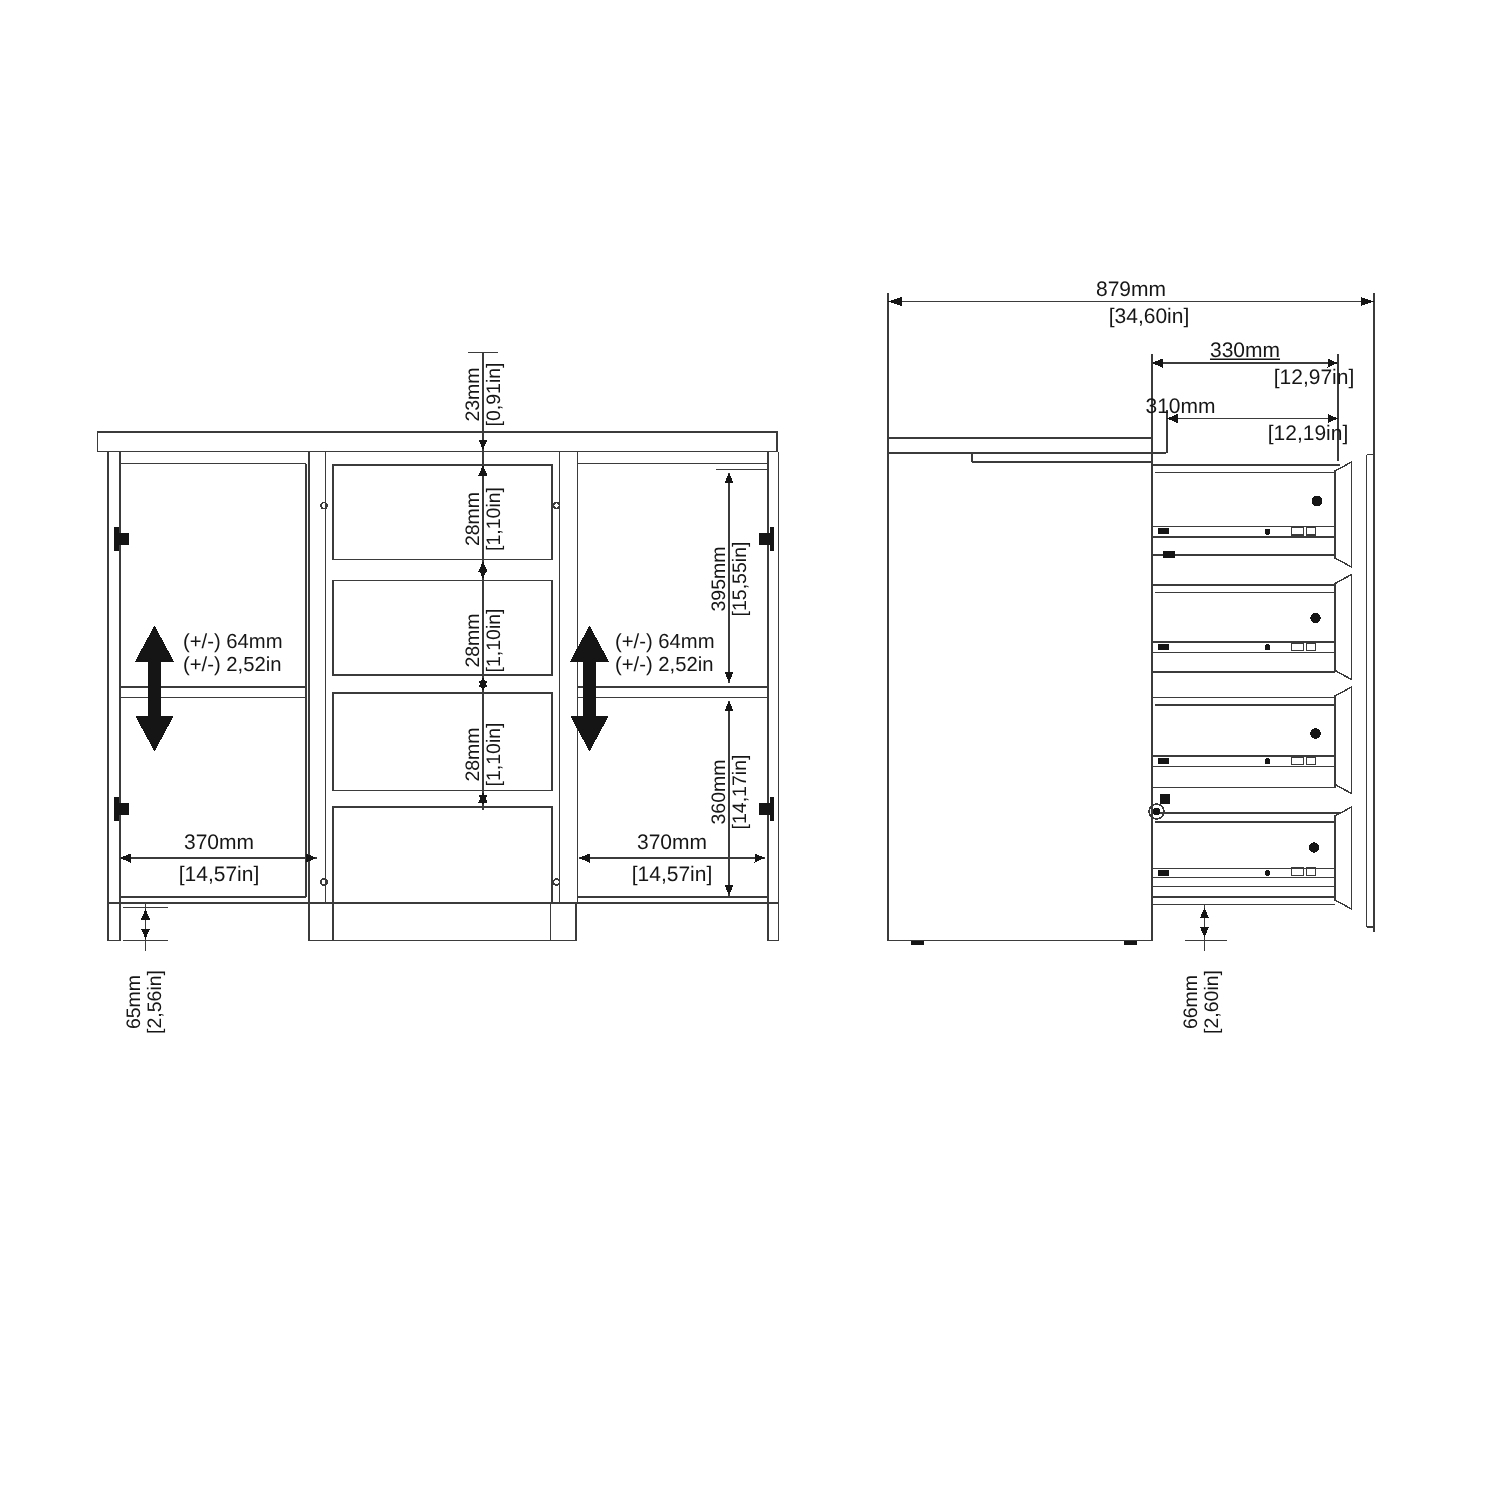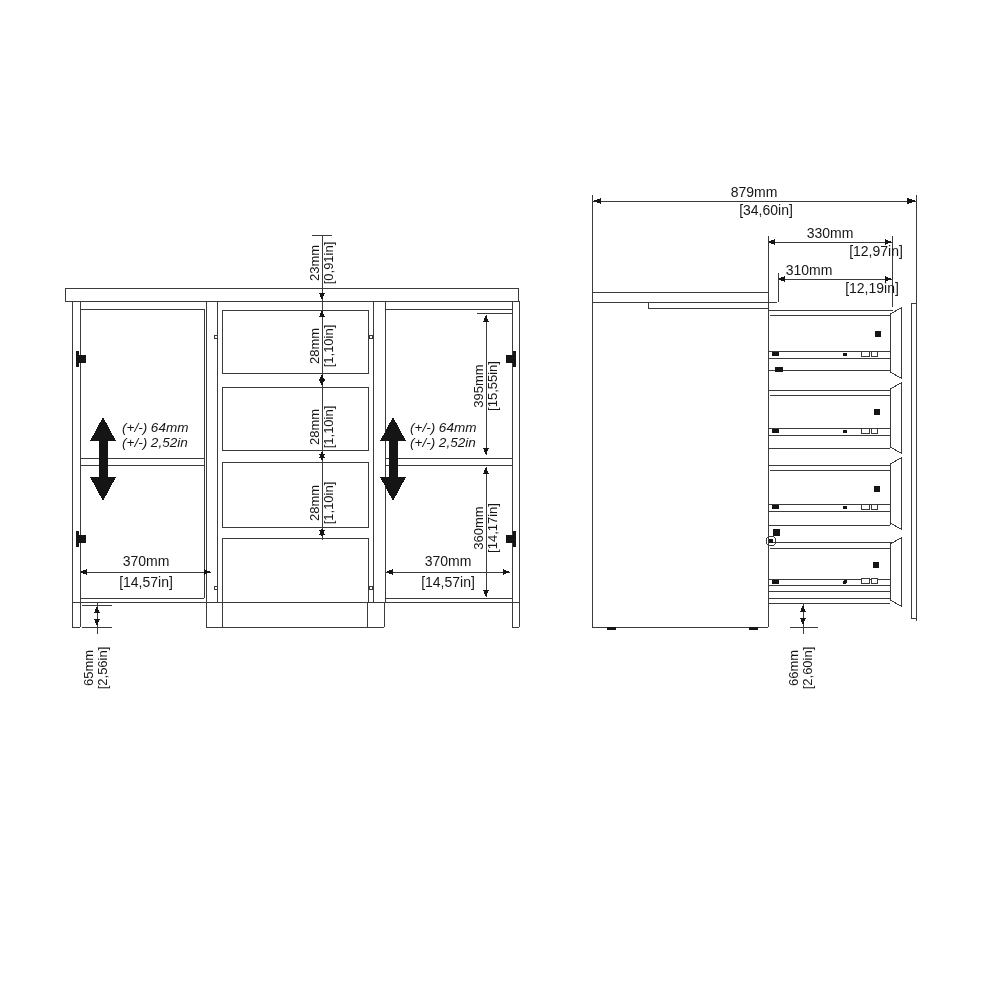--- a/index.html
+++ b/index.html
@@ -7,21 +7,21 @@
     position:relative;width:1000px;height:1000px;background:#ffffff;
     font-family:"Liberation Sans",sans-serif;color:#161616;overflow:hidden;
   }
   #drawing{position:absolute;left:0;top:0;}
   .hdim{position:absolute;width:110px;text-align:center;font-size:14px;line-height:15px;white-space:nowrap;}
   .vdim{
     position:absolute;width:64px;height:28px;transform:rotate(-90deg);
     text-align:center;font-size:13px;line-height:14px;white-space:nowrap;
   }
   .vdim div{height:14px;}
-  .note{position:absolute;font-size:13.5px;line-height:14.5px;white-space:nowrap;font-style:italic;}
+  .note{position:absolute;font-size:13.5px;line-height:14.5px;white-space:nowrap;}
 </style>
 </head>
 <body>
 
 <div id="canvas">
 
   <svg id="drawing" width="1000" height="1000" viewBox="0 0 1000 1000" stroke="#3b3b3b" fill="none" stroke-width="1" shape-rendering="crispEdges">
 
     <g>
       <rect x="65" y="288" width="453" height="13"></rect>
@@ -267,23 +267,23 @@
   <div class="hdim" style="left:393px;top:575px;">[14,57in]</div>
 
   <div class="vdim" style="left:64px;top:654px;">
     <div>65mm</div>
     <div>[2,56in]</div>
   </div>
 
   <div class="hdim" style="left:699px;top:185px;">879mm</div>
   <div class="hdim" style="left:711px;top:203px;">[34,60in]</div>
 
-  <div class="hdim" style="left:775px;top:226px;">330mm</div>
+  <div class="hdim" style="left:775px;top:226px;text-decoration:underline;">330mm</div>
   <div class="hdim" style="left:821px;top:244px;">[12,97in]</div>
-  <div class="hdim" style="left:754px;top:263px;">310mm</div>
+  <div class="hdim" style="left:732px;top:263px;">310mm</div>
   <div class="hdim" style="left:817px;top:281px;">[12,19in]</div>
 
   <div class="vdim" style="left:769px;top:654px;">
     <div>66mm</div>
     <div>[2,60in]</div>
   </div>
 
 </div>
 
 </body></html>

